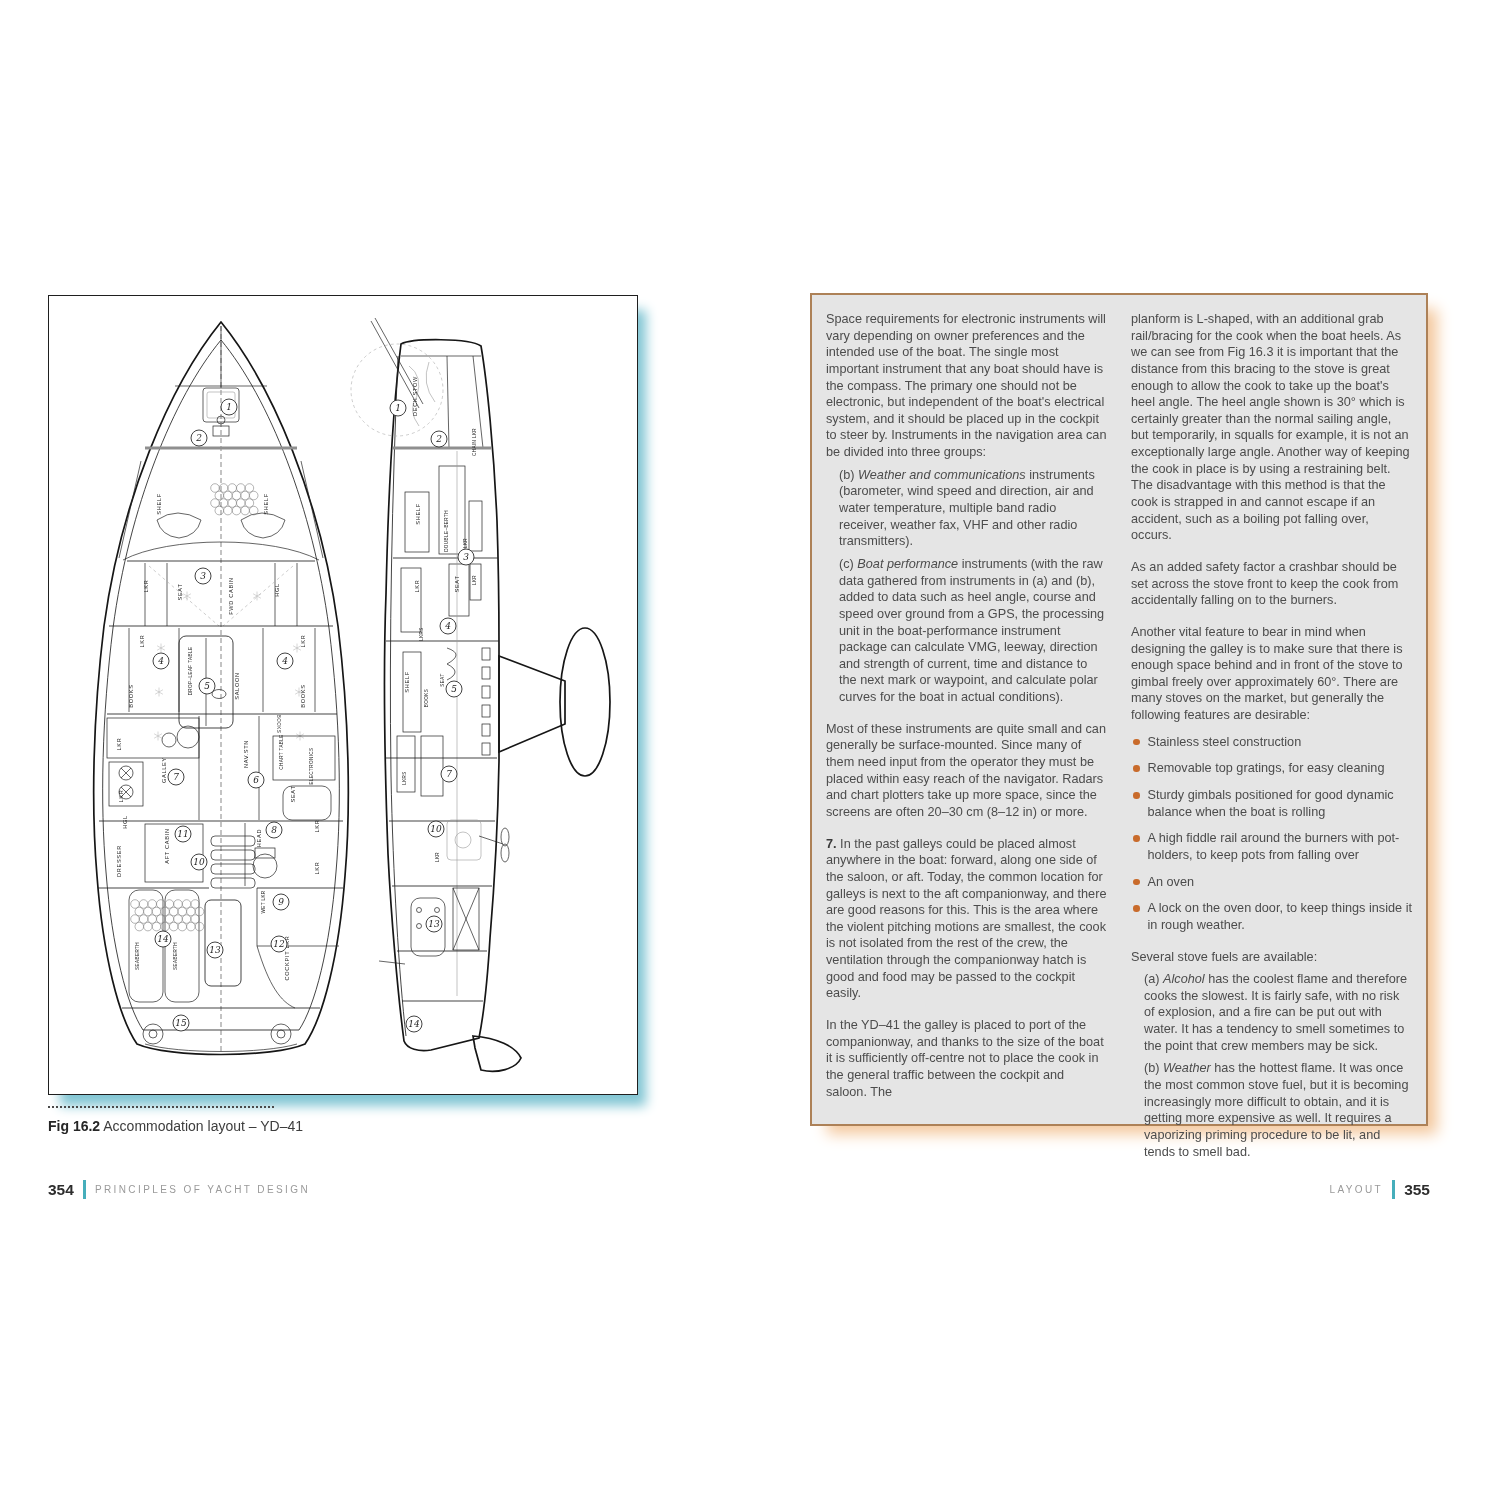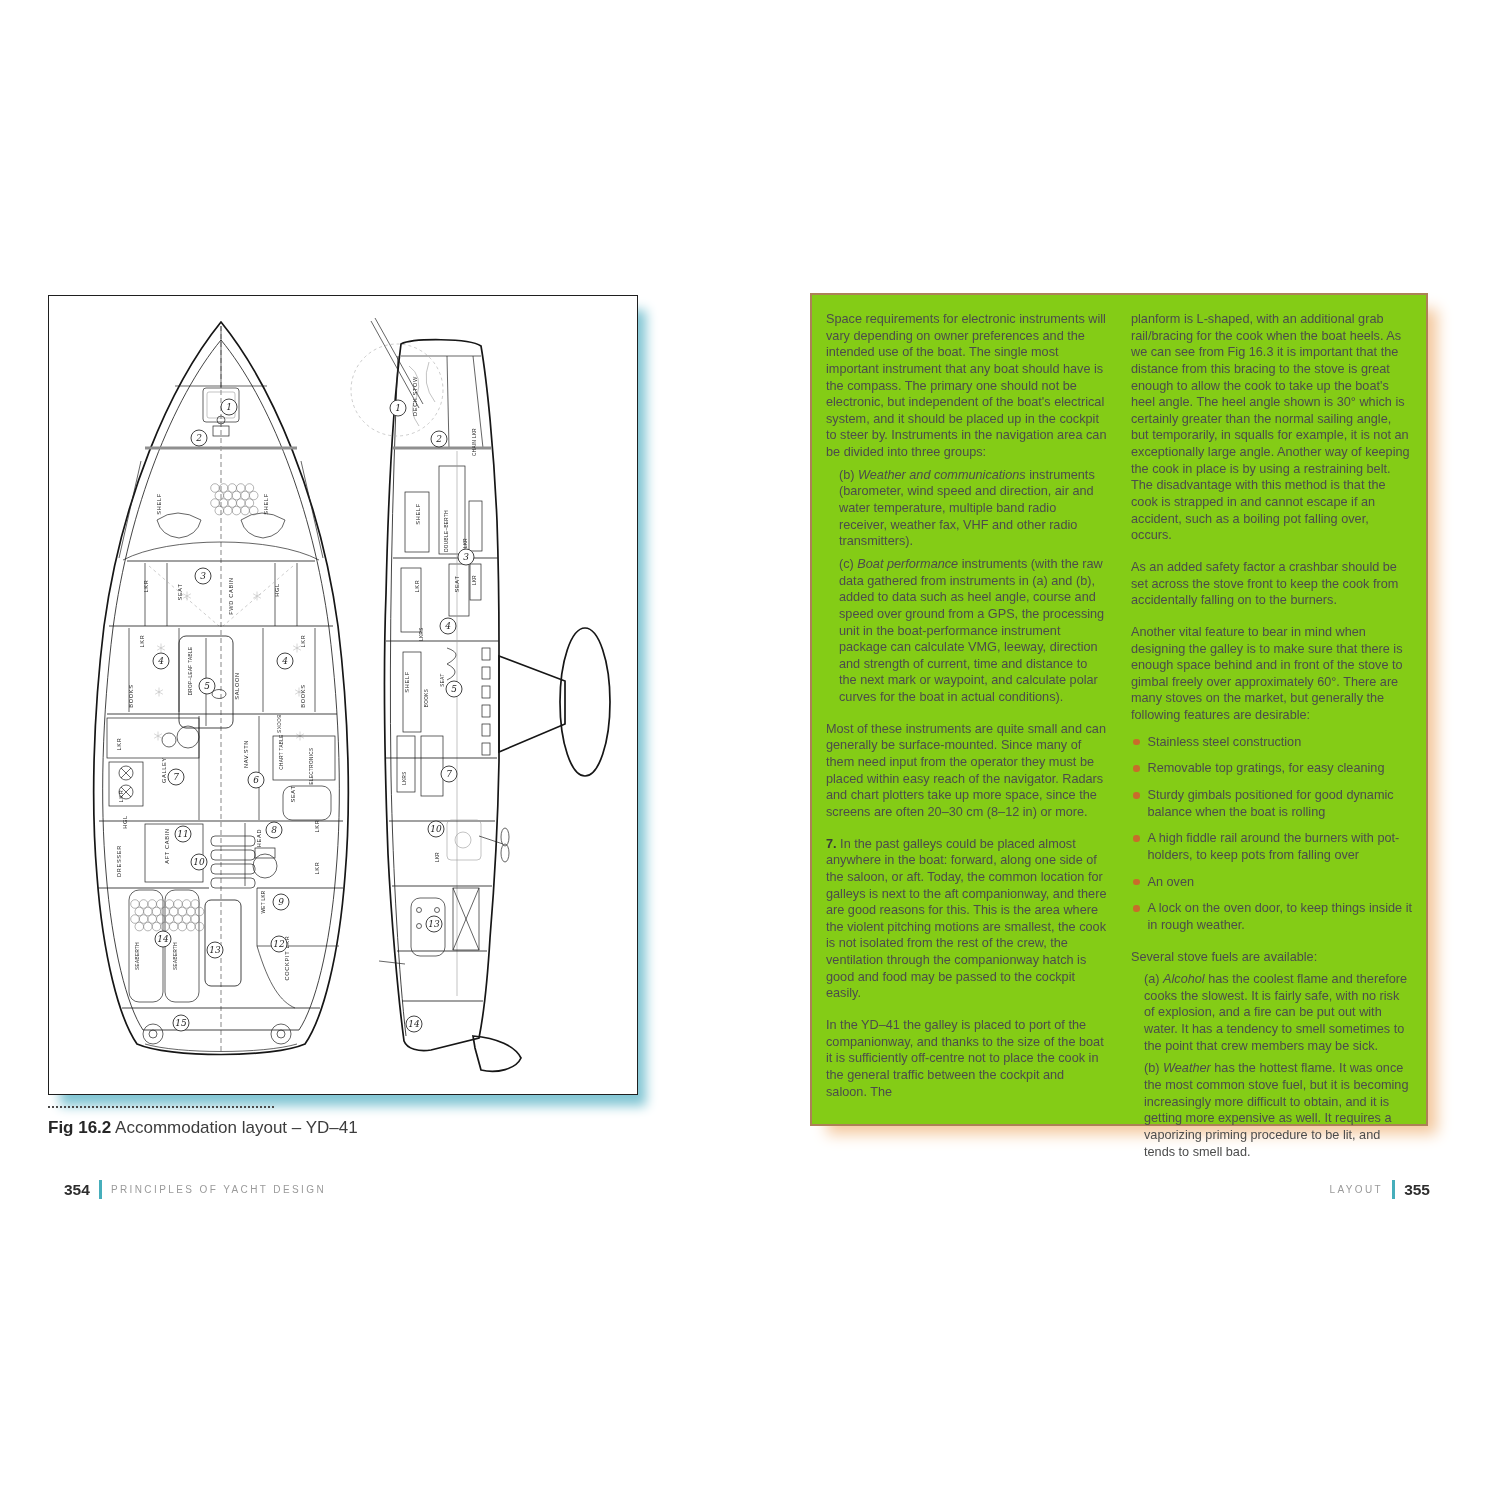--- a/index.html
+++ b/index.html
@@ -5,42 +5,42 @@
   html,body{margin:0;padding:0;}
   body{width:1500px;height:1500px;background:#ffffff;position:relative;
        font-family:"Liberation Sans",sans-serif;overflow:hidden;}
   .abs{position:absolute;}
 
   
   #figbox{left:48px;top:295px;width:588px;height:798px;background:#fff;
           border:1.5px solid #1f1f1f;box-shadow:10px 13px 11px -2px #82c6d4;}
   #figbox svg{display:block;width:100%;height:100%;}
   #dotrule{left:48px;top:1106px;width:226px;height:0;border-top:2.3px dotted #4a4a4a;}
-  #caption{left:48px;top:1118px;font-size:17px;color:#3d3d3d;text-align:center;}
+  #caption{left:48px;top:1118px;font-size:14px;color:#3d3d3d;text-align:center;}
   #caption .bd2{font-weight:bold;color:#262626;}
 
   
   #panel{left:810px;top:293px;width:618px;height:833px;box-sizing:border-box;
-         background:#84cc16;border:2px solid #ad8157;
+         background:#e5e5e5;border:2px solid #ad8157;
          box-shadow:13px 12px 14px -4px #f4c89d;padding:16px 14px;}
   #cols{display:flex;gap:24px;}
   .col{width:283px;font-size:12.7px;line-height:1.31;color:#4c4c4c;}
   .blk{margin:0;}
   .blk.sp{margin-top:15px;}
   .blk.sub{margin-left:13px;margin-top:6px;}
   .it{font-style:italic;}
   .bd{font-weight:bold;color:#3a3a3a;}
   .bullet{display:flex;margin-top:10px;}
   .dot{width:6.5px;height:6.5px;border-radius:50%;background:#c96b2b;
        margin:5px 8px 0 2px;flex:none;}
   .btxt{flex:1;}
 
   
   .foot{display:flex;align-items:center;gap:9px;}
-  #footL{left:48px;top:1180px;margin-left:16px;}
+  #footL{left:48px;top:1180px;}
   #footR{right:70px;top:1180px;}
   .pg{font-weight:bold;font-size:15.5px;color:#2d2d2d;}
   .bar{width:3px;height:19px;background:#46aebb;}
   .ftitle{font-size:10px;letter-spacing:2.4px;color:#9a9a9a;}
 
   
   svg text{font-family:"Liberation Sans",sans-serif;}
   .lbl{font-size:5.6px;letter-spacing:.7px;fill:#1e1e1e;text-anchor:middle;}
   .lbl.sm{font-size:4.6px;letter-spacing:.4px;}
   .numc{fill:#fff;stroke:#2e2e2e;stroke-width:.9;}

